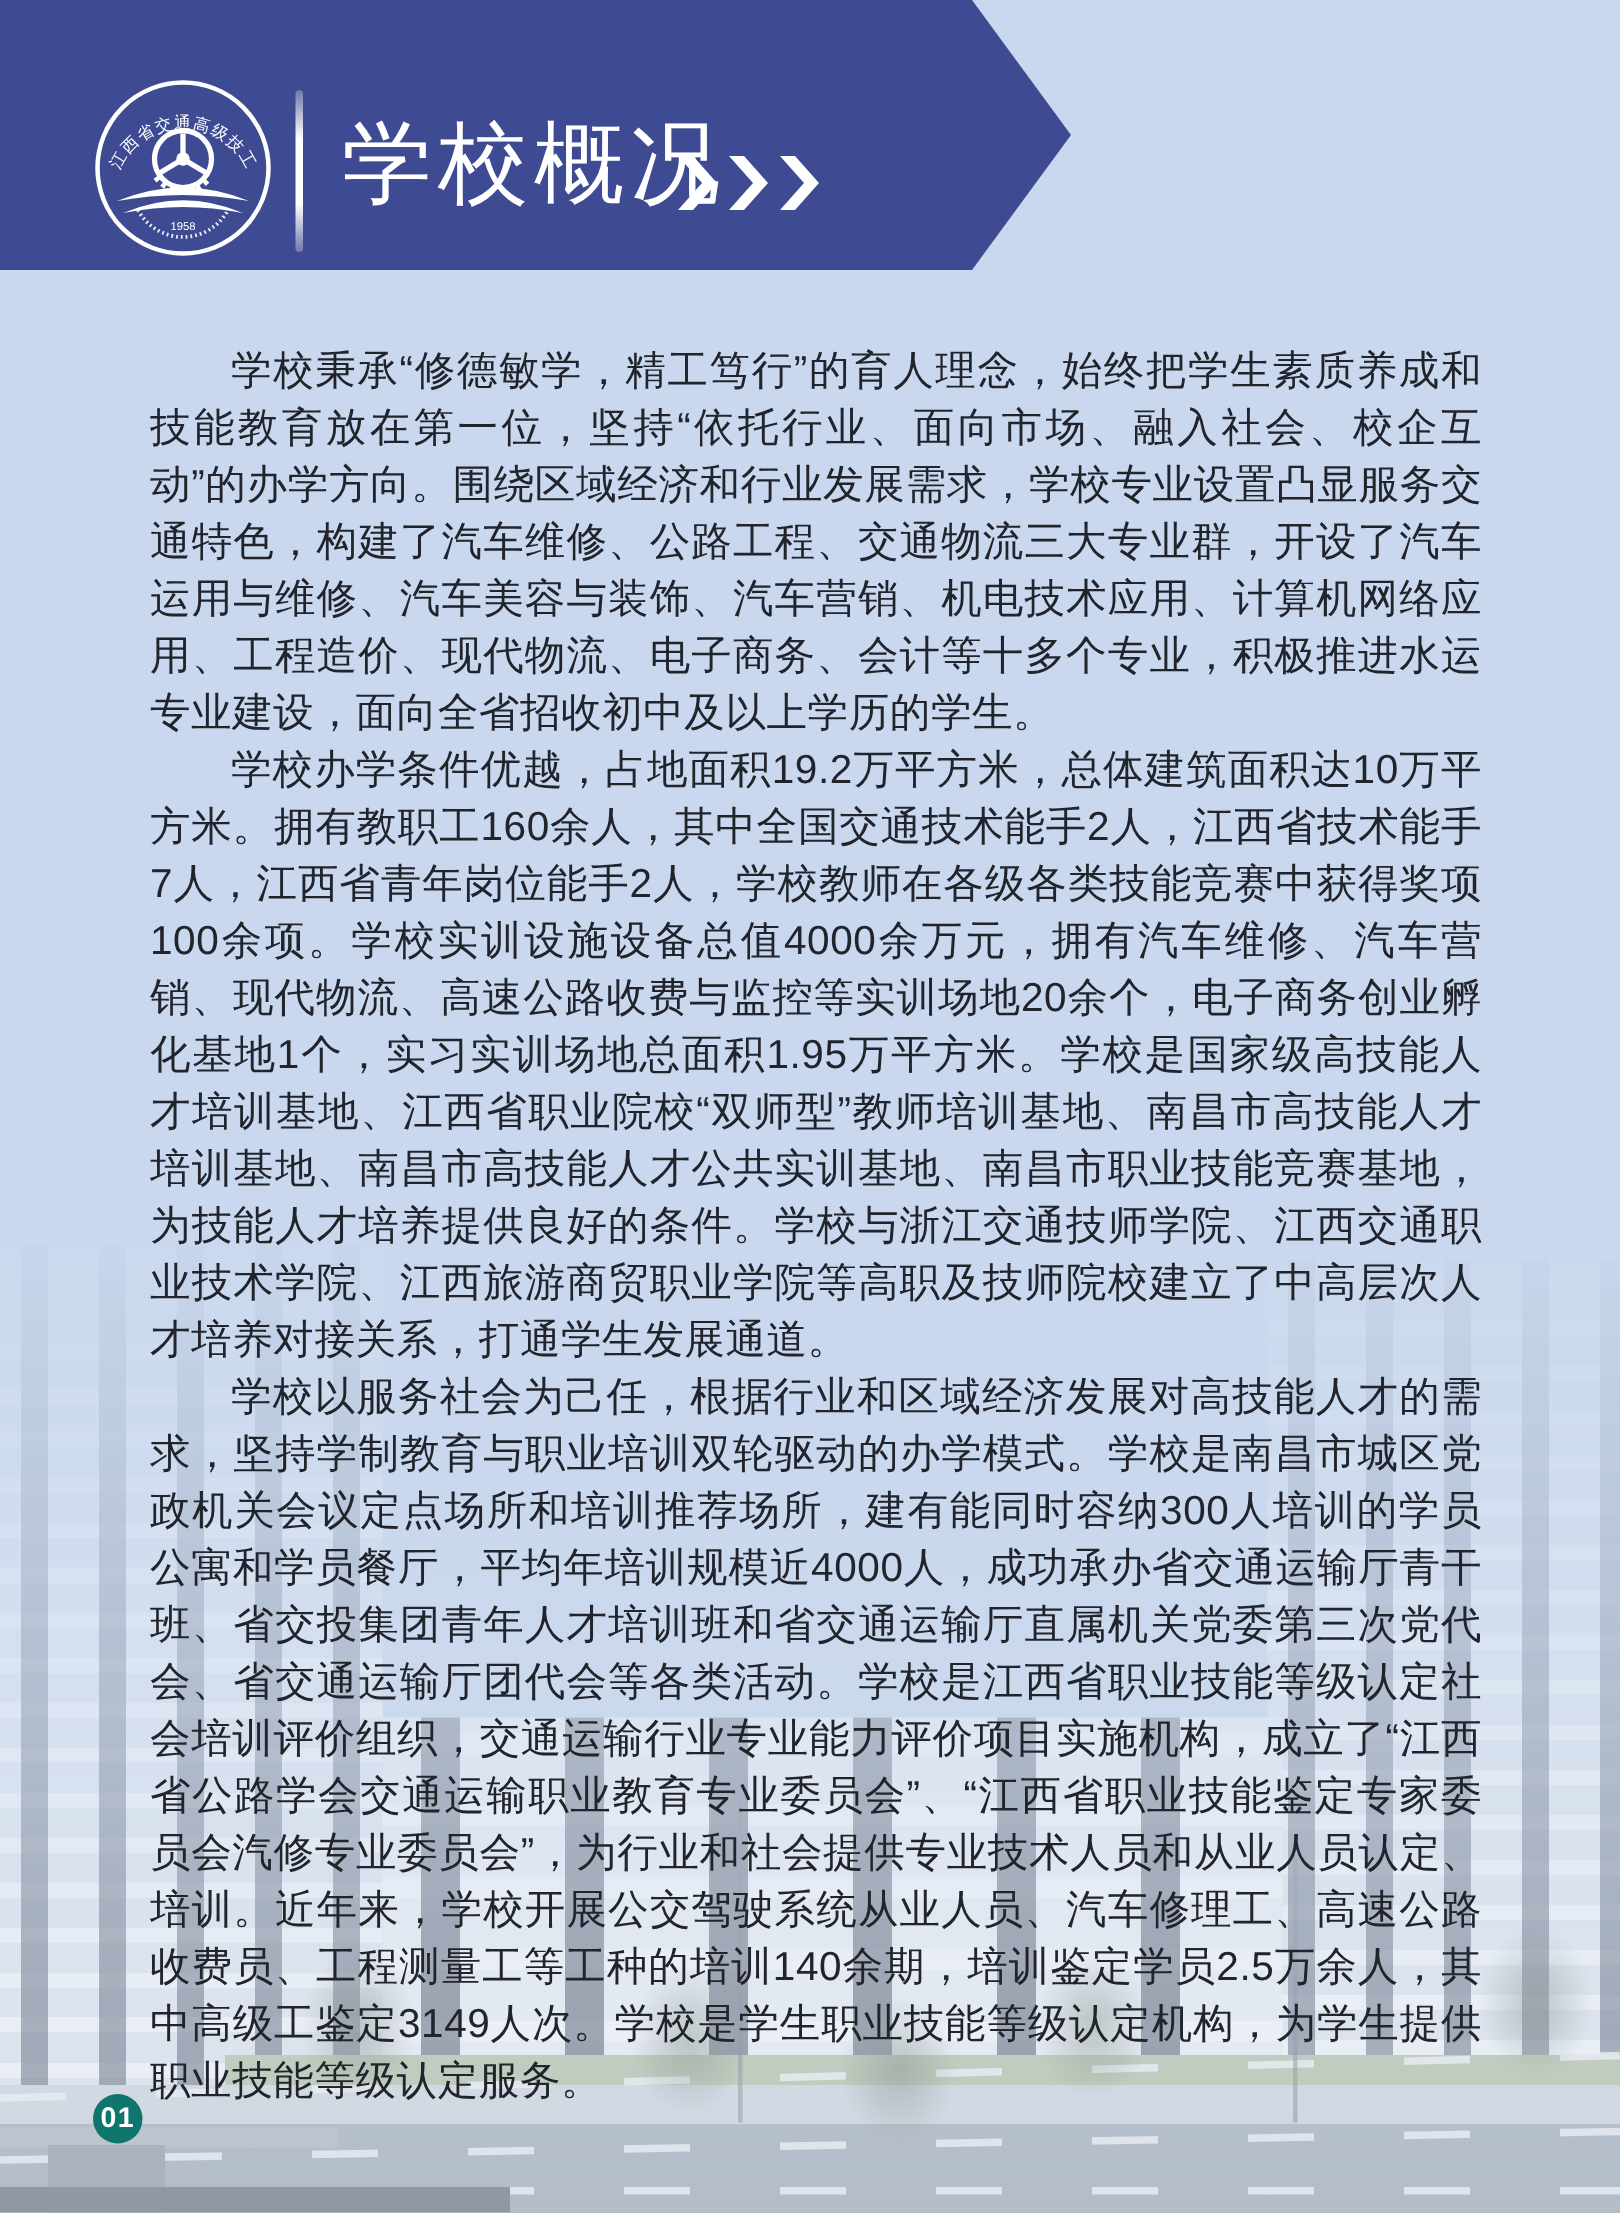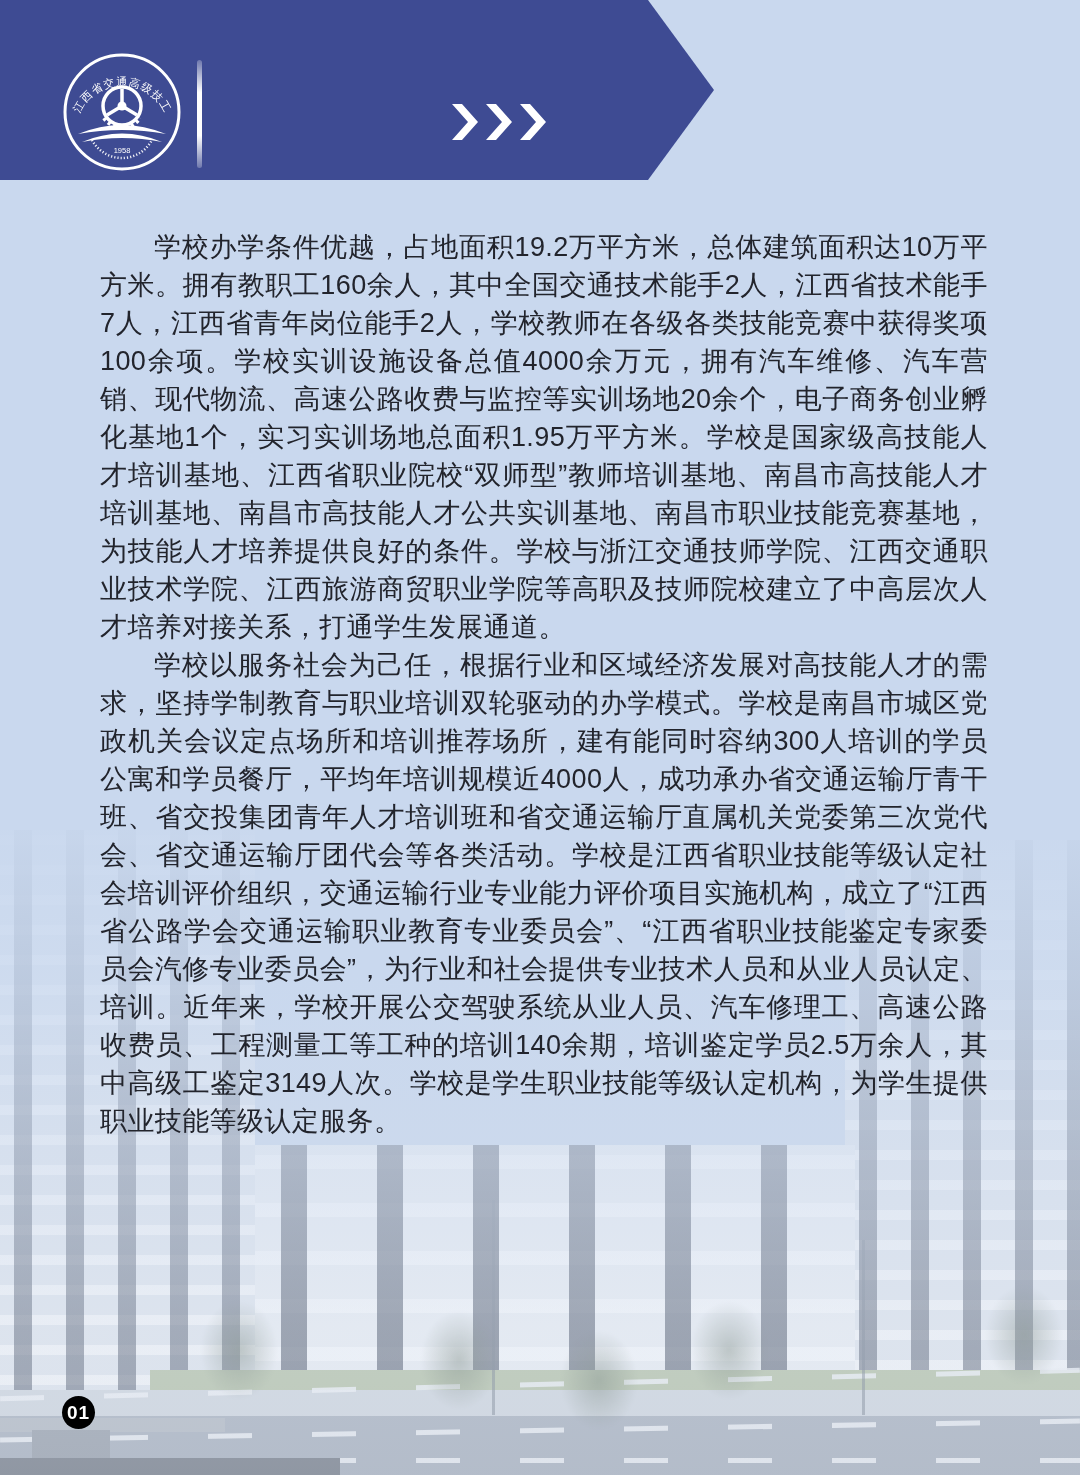--- a/index.html
+++ b/index.html
@@ -81,21 +81,21 @@
   .content{
     position:absolute;left:100px;top:228px;width:888px;
     color:#22242c;font-size:27px;line-height:38px;text-align:justify;
     letter-spacing:.4px;
   }
   .content p{margin:0;text-indent:2em;}
 
   
   .page-badge{
     position:absolute;left:62px;top:1396px;width:33px;height:33px;border-radius:50%;
-    background:#000000;color:#ffffff;font-size:19px;font-weight:bold;
+    background:#0f766e;color:#ffffff;font-size:19px;font-weight:bold;
     display:flex;align-items:center;justify-content:center;letter-spacing:1px;
   }
 </style>
 </head>
 <body>
 
 <div class="page">
 
   <div class="photo">
     <div class="bldg bldg-left"></div>
@@ -136,35 +136,37 @@
       <line x1="60" y1="54" x2="75" y2="63" stroke="#ffffff" stroke-width="3.5"></line>
       <path d="M 42,66 A 22,22 0 0 0 78,66" fill="none" stroke="#ffffff" stroke-width="4" stroke-dasharray="3,3"></path>
       <path d="M 16,82 Q 60,64 104,82 Q 60,74 16,82 Z" fill="#ffffff"></path>
       <path d="M 20,90 Q 60,73 100,90 Q 60,82 20,90 Z" fill="#ffffff"></path>
       <text x="60" y="101" text-anchor="middle" font-size="7.5" fill="#ffffff">1958</text>
       <path d="M 30,88 A 34,34 0 0 0 90,88" fill="none" stroke="#ffffff" stroke-width="2.5" stroke-dasharray="1.2,2" opacity=".9"></path>
     </svg>
 
     <div class="divider"></div>
 
+    <div class="title">学校概况</div>
 
     <div class="chevrons">
       <svg width="26" height="40" viewBox="0 0 26 40">
         <polygon points="0,2 10,2 26,20 10,38 0,38 16,20" fill="#ffffff"></polygon>
       </svg>
       <svg width="26" height="40" viewBox="0 0 26 40">
         <polygon points="0,2 10,2 26,20 10,38 0,38 16,20" fill="#ffffff"></polygon>
       </svg>
       <svg width="26" height="40" viewBox="0 0 26 40">
         <polygon points="0,2 10,2 26,20 10,38 0,38 16,20" fill="#ffffff"></polygon>
       </svg>
     </div>
   </div>
 
   <div class="content">
+    <p>学校秉承“修德敏学，精工笃行”的育人理念，始终把学生素质养成和技能教育放在第一位，坚持“依托行业、面向市场、融入社会、校企互动”的办学方向。围绕区域经济和行业发展需求，学校专业设置凸显服务交通特色，构建了汽车维修、公路工程、交通物流三大专业群，开设了汽车运用与维修、汽车美容与装饰、汽车营销、机电技术应用、计算机网络应用、工程造价、现代物流、电子商务、会计等十多个专业，积极推进水运专业建设，面向全省招收初中及以上学历的学生。</p>
     <p>学校办学条件优越，占地面积19.2万平方米，总体建筑面积达10万平方米。拥有教职工160余人，其中全国交通技术能手2人，江西省技术能手7人，江西省青年岗位能手2人，学校教师在各级各类技能竞赛中获得奖项100余项。学校实训设施设备总值4000余万元，拥有汽车维修、汽车营销、现代物流、高速公路收费与监控等实训场地20余个，电子商务创业孵化基地1个，实习实训场地总面积1.95万平方米。学校是国家级高技能人才培训基地、江西省职业院校“双师型”教师培训基地、南昌市高技能人才培训基地、南昌市高技能人才公共实训基地、南昌市职业技能竞赛基地，为技能人才培养提供良好的条件。学校与浙江交通技师学院、江西交通职业技术学院、江西旅游商贸职业学院等高职及技师院校建立了中高层次人才培养对接关系，打通学生发展通道。</p>
     <p>学校以服务社会为己任，根据行业和区域经济发展对高技能人才的需求，坚持学制教育与职业培训双轮驱动的办学模式。学校是南昌市城区党政机关会议定点场所和培训推荐场所，建有能同时容纳300人培训的学员公寓和学员餐厅，平均年培训规模近4000人，成功承办省交通运输厅青干班、省交投集团青年人才培训班和省交通运输厅直属机关党委第三次党代会、省交通运输厅团代会等各类活动。学校是江西省职业技能等级认定社会培训评价组织，交通运输行业专业能力评价项目实施机构，成立了“江西省公路学会交通运输职业教育专业委员会”、“江西省职业技能鉴定专家委员会汽修专业委员会”，为行业和社会提供专业技术人员和从业人员认定、培训。近年来，学校开展公交驾驶系统从业人员、汽车修理工、高速公路收费员、工程测量工等工种的培训140余期，培训鉴定学员2.5万余人，其中高级工鉴定3149人次。学校是学生职业技能等级认定机构，为学生提供职业技能等级认定服务。</p>
 
   </div>
 
   <div class="page-badge">01</div>
 
 </div>
 
 </body></html>

